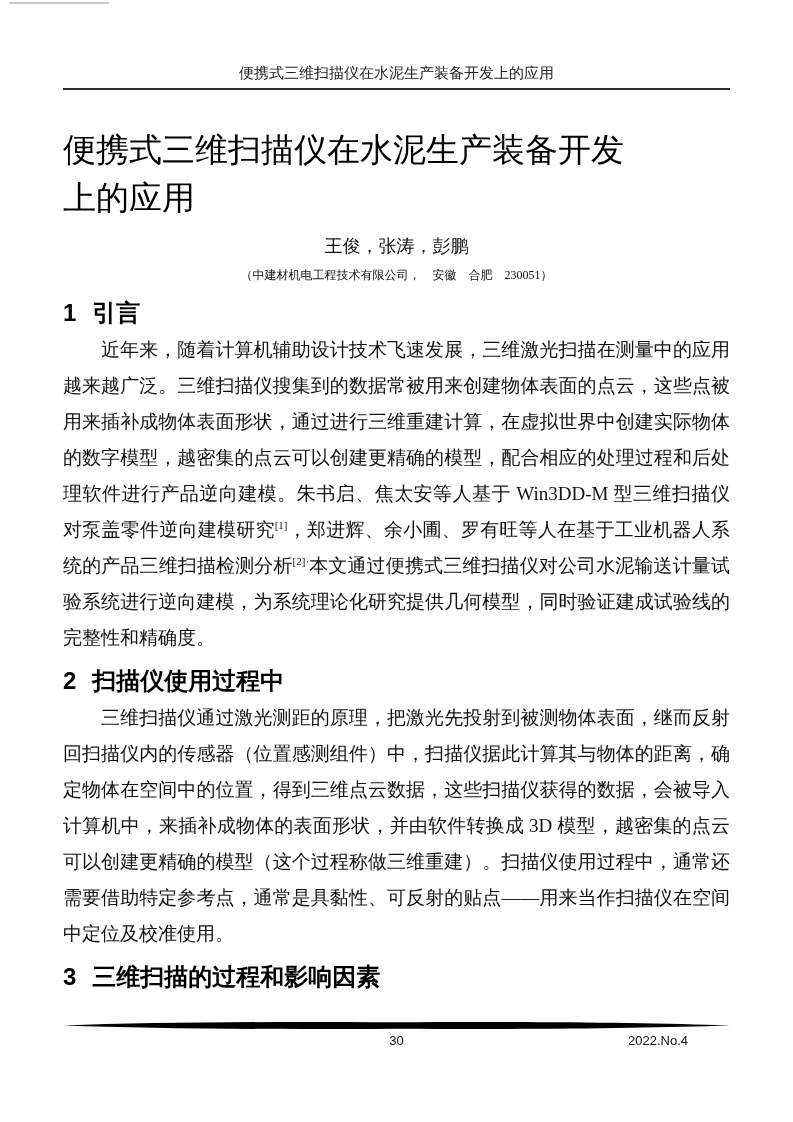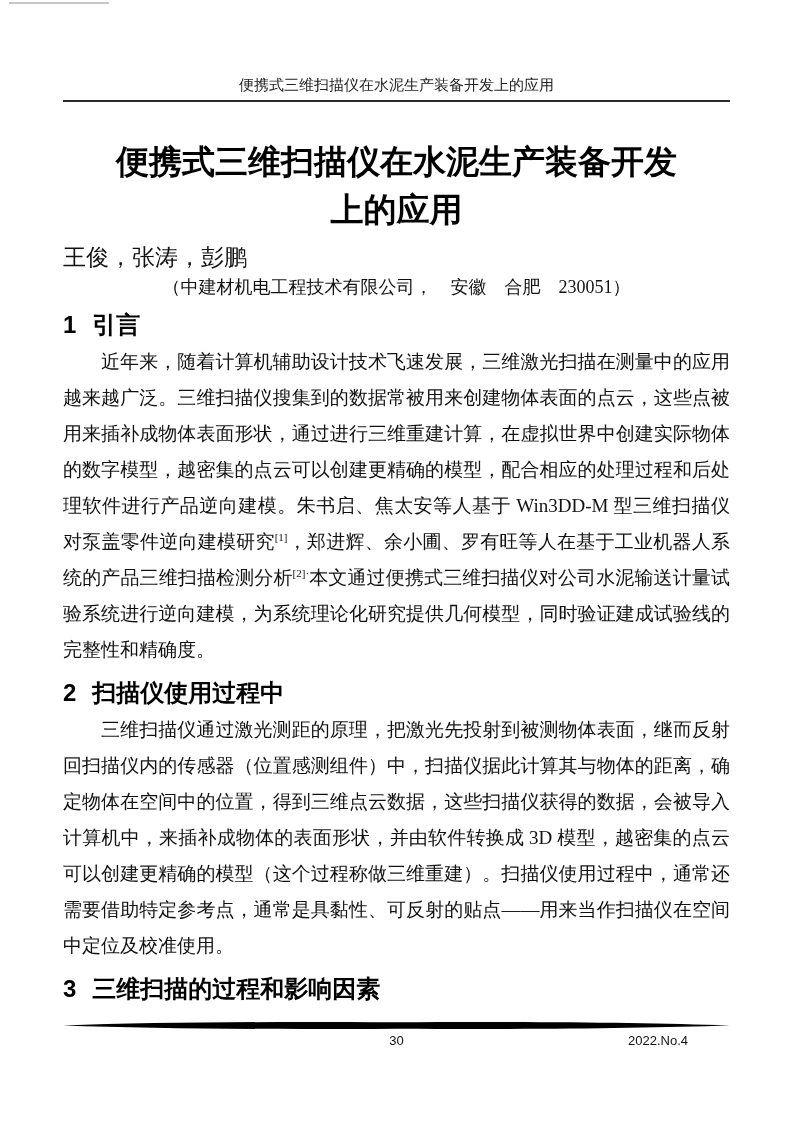--- a/index.html
+++ b/index.html
@@ -19,50 +19,49 @@
   .scan-mark {
     position: absolute;
     top: 2px;
     left: 9px;
     width: 100px;
     height: 2px;
     background: #c8c8c8;
   }
   .content {
     padding: 62px 63px 0 63px;
-    margin-top: 12px;
   }
   .running-head {
     font-size: 15px;
     line-height: 22px;
     text-align: center;
     color: #222222;
   }
   .head-rule {
     border-top: 2px solid #2b2b2b;
     margin-top: 4px;
   }
   .title {
     margin: 36px 0 0 0;
     font-family: "Liberation Sans", sans-serif;
-    font-weight: 700;
+    font-weight: 400;
     font-size: 33px;
     line-height: 48px;
-    text-align: center;
     color: #000000;
   }
   .title-line { display: block; }
   .authors {
     margin-top: 12px;
-    font-size: 23px;
+    font-size: 18px;
     line-height: 24px;
+    text-align: center;
   }
   .affiliation {
     margin-top: 4px;
-    font-size: 18px;
+    font-size: 12px;
     line-height: 26px;
     text-align: center;
   }
   section { margin: 0; }
   .sec-head {
     margin: 12px 0 6px 0;
     font-family: "Liberation Sans", sans-serif;
     font-weight: 700;
     font-size: 24px;
     line-height: 26px;

